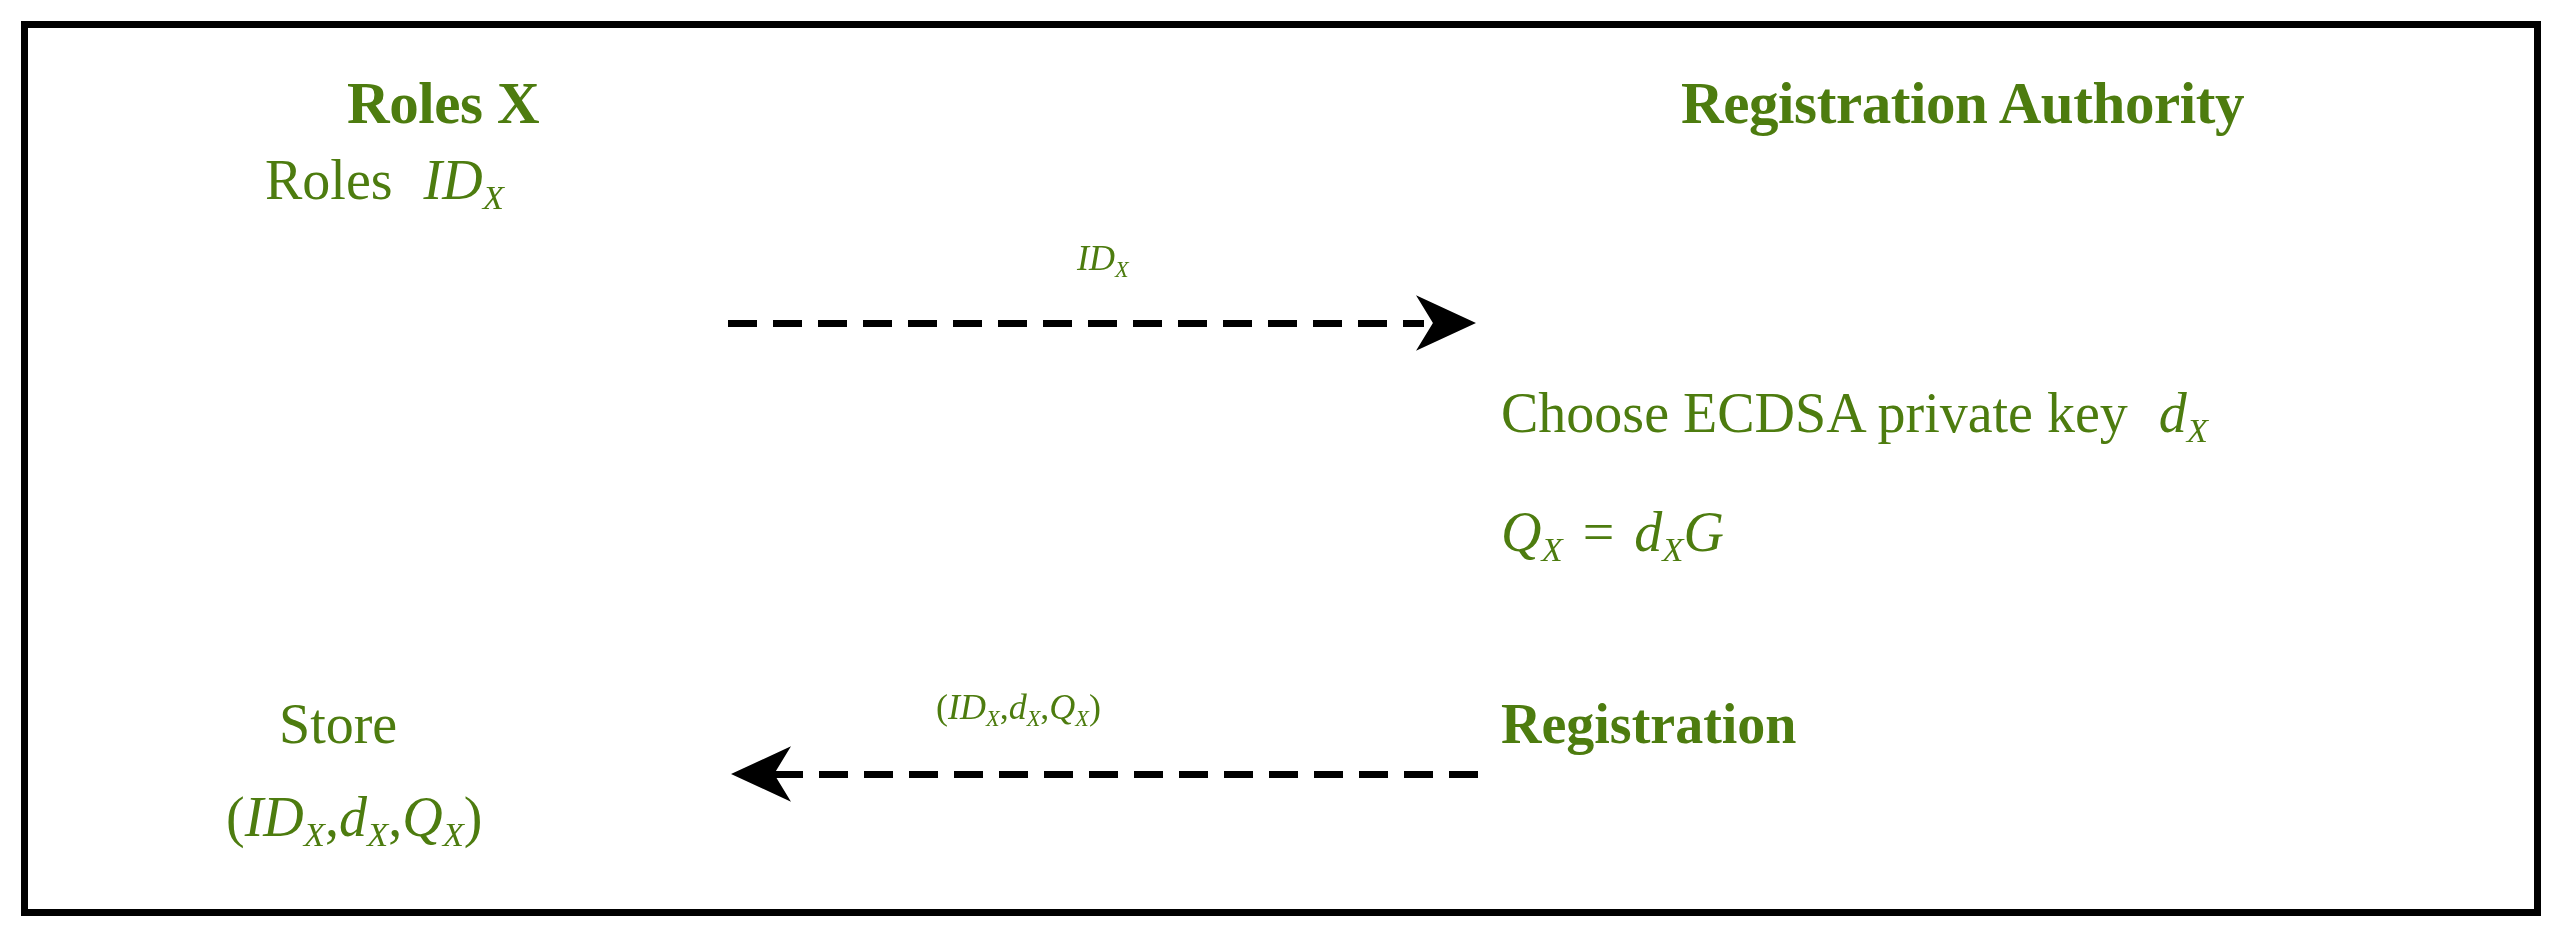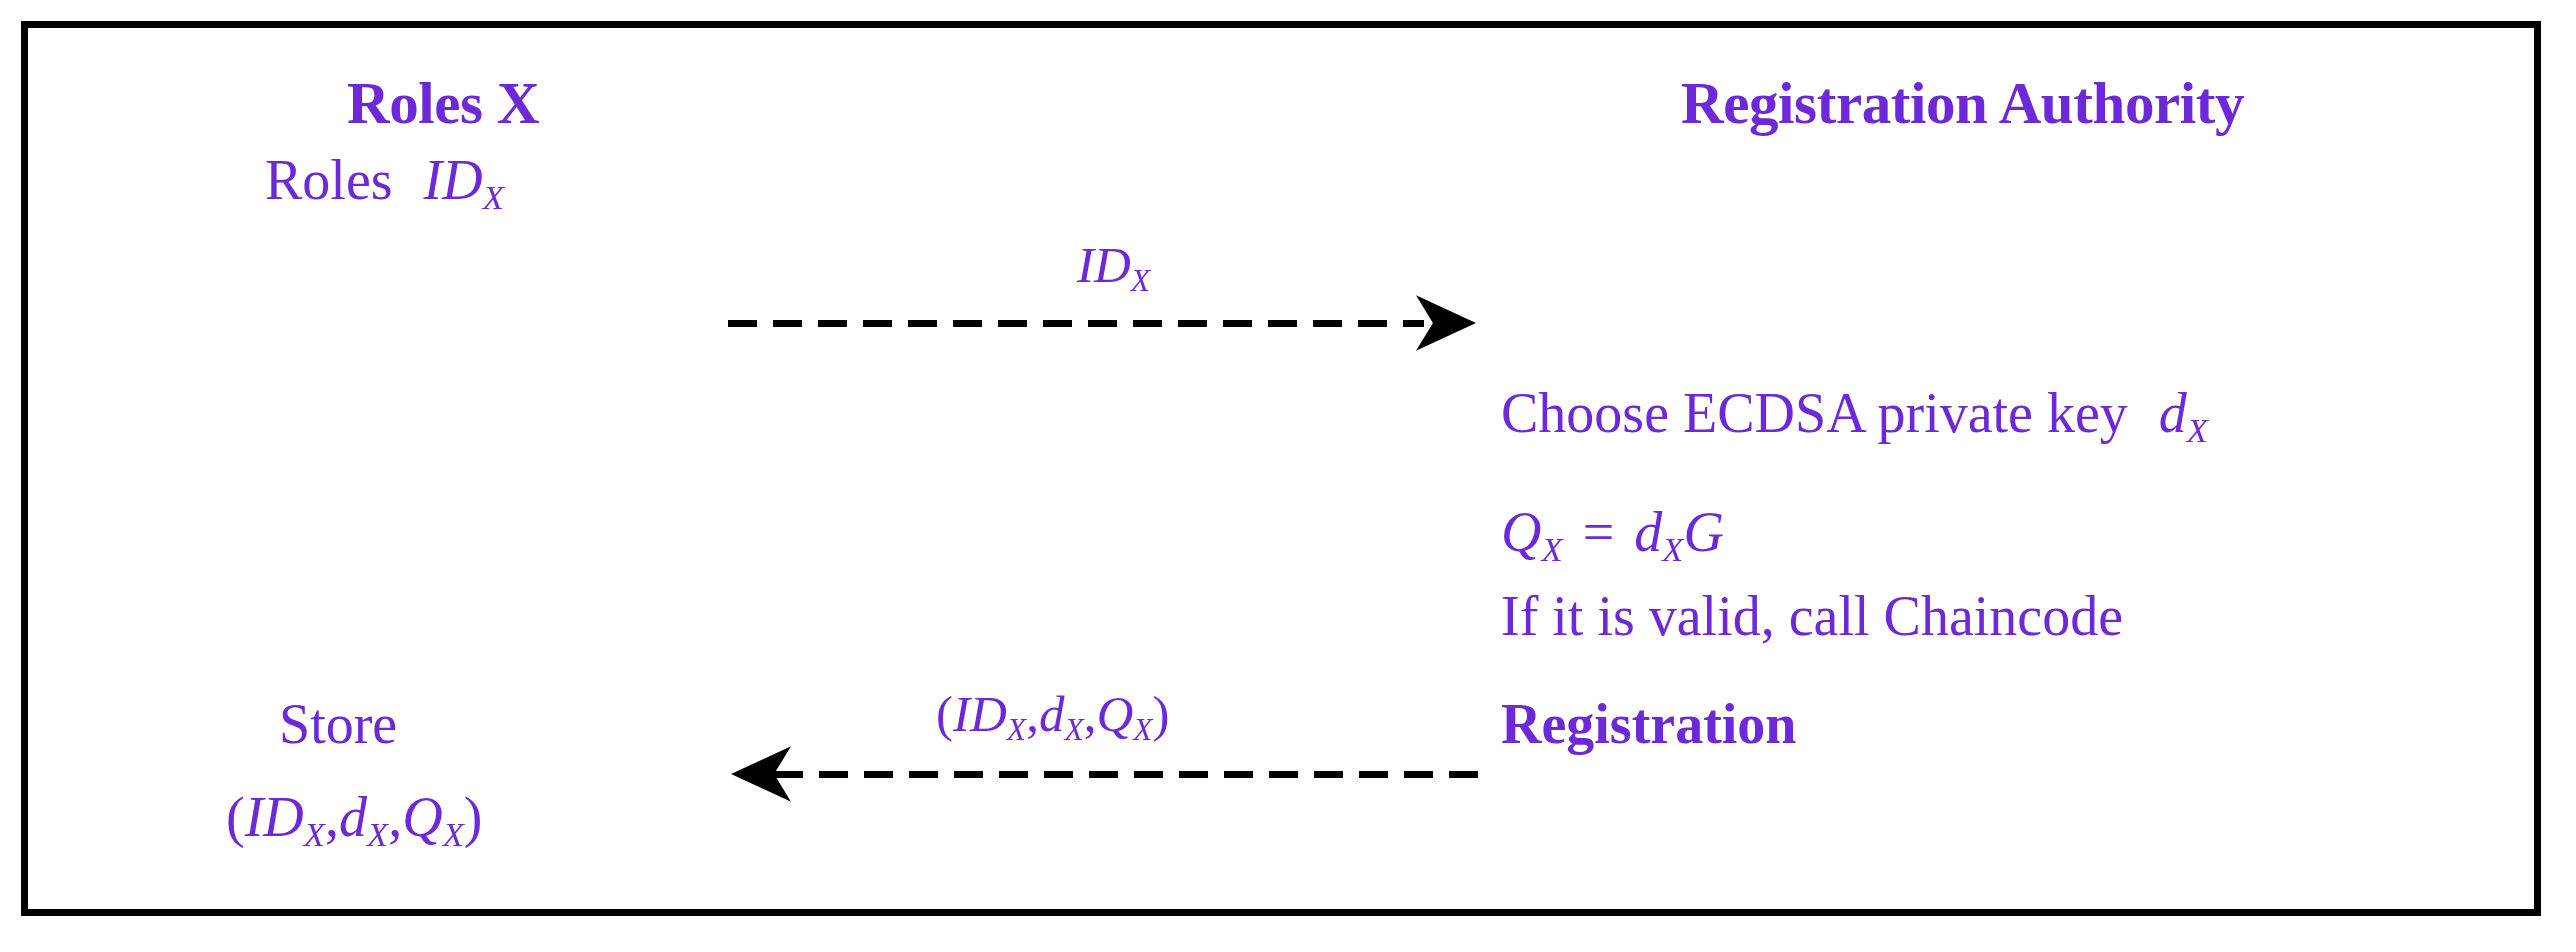--- a/index.html
+++ b/index.html
@@ -32,37 +32,37 @@
     border: 7.7px solid #000000;
     box-sizing: border-box;
     background: transparent;
   }
 
   
   .txt {
     position: absolute;
     white-space: nowrap;
     line-height: 1;
-    color: #6d28d9;
+    color: #4d7c0f;
   }
   .lane-title {
     font-weight: bold;
     font-size: 59px;
     letter-spacing: -0.4px;
   }
   .body-text {
     font-size: 56px;
   }
   .math {
     font-style: italic;
     font-size: 56px;
   }
   .math-lbl {
     font-style: italic;
-    font-size: 51px;
+    font-size: 36px;
   }
   
   .math sub, .math-lbl sub {
     font-style: italic;
     font-size: 0.62em;
     vertical-align: -0.30em;
     letter-spacing: 0;
   }
   .upr {
     font-style: normal;
@@ -142,21 +142,20 @@
   <div class="txt lane-title" id="lane-ca-title">Registration Authority</div>
 
   <div class="txt body-text" id="ca-choose-key">
     <span>Choose ECDSA private key</span><span class="gap-md"></span><span class="math"><span>d</span><sub>X</sub></span>
   </div>
 
   <div class="txt math" id="ca-qx-eq">
     <span>Q</span><sub>X</sub><span class="gap-sm"></span><span class="upr">=</span><span class="gap-sm"></span><span>d</span><sub>X</sub><span>G</span>
   </div>
 
-  <div class="txt body-text" id="ca-if-valid">If it is valid, call Chaincode</div>
 
   <div class="txt body-text" id="ca-registration">Registration</div>
 
   <div class="txt math-lbl" id="msg1-label">
     <span>ID</span><sub>X</sub>
   </div>
 
   <div class="flow" id="flow-request">
     <div class="dash-line"></div>
     <div class="head">

